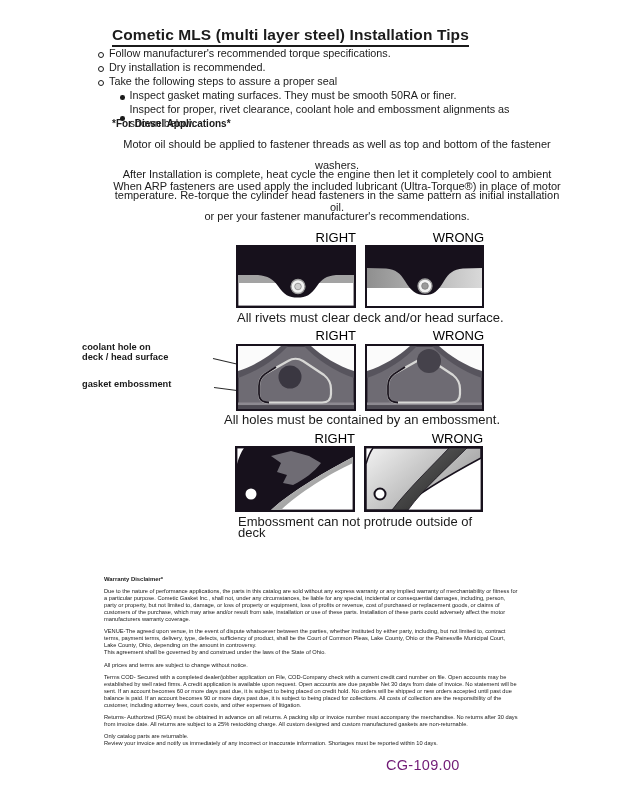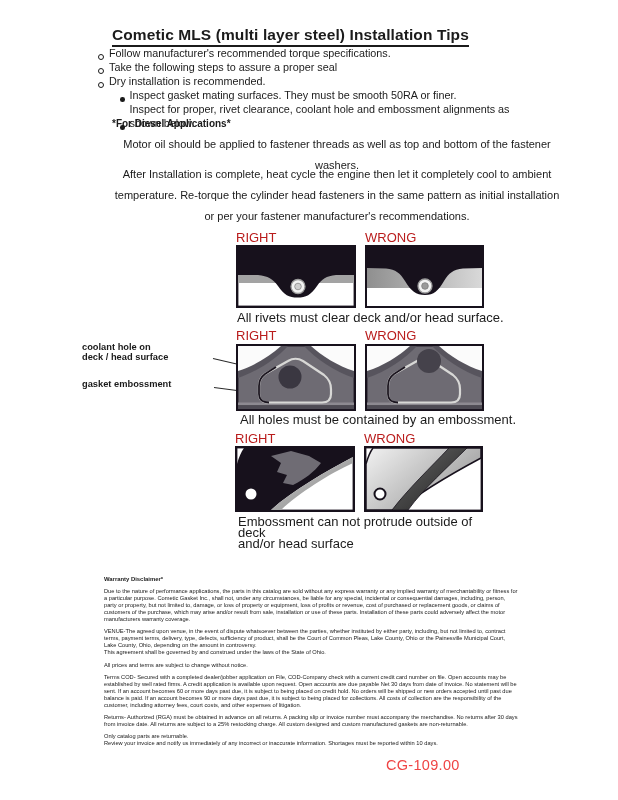--- a/index.html
+++ b/index.html
@@ -5,74 +5,75 @@
   html,body { margin:0; padding:0; background:#fff; }
   .page {
     position:relative; width:618px; height:800px; background:#ffffff;
     font-family:"Liberation Sans", sans-serif; color:#1b1b1b; overflow:hidden;
   }
   .abs { position:absolute; }
   .title {
     font-size:15.5px; font-weight:bold; letter-spacing:0.1px;
     border-bottom:2px solid #1b1b1b; padding-bottom:1px; display:inline-block;
   }
-  .bullet-row { display:flex; align-items:flex-end; font-size:10.8px; line-height:14px; }
+  .bullet-row { display:flex; align-items:center; font-size:10.8px; line-height:14px; }
   .marker-o { width:4px; height:4px; border:1.2px solid #1b1b1b; border-radius:50%;
               margin:4.6px 5px 0 0; flex:none; }
   .marker-f { width:4.6px; height:4.6px; background:#1b1b1b; border-radius:50%;
               margin:4.6px 5px 0 0; flex:none; }
   .h2 { font-size:10px; font-weight:bold; }
   .body-line { font-size:11px; line-height:21px;text-align:center; }
   .note { font-size:10.8px; }
-  .dlabel { font-size:13px; text-align:left; color:#b91c1c; }
+  .dlabel { font-size:13px; text-align:right; color:#000000; }
   .caption { font-size:13px; font-weight:normal; line-height:11.2px; }
   .side-label { font-size:9.3px; font-weight:bold; line-height:9.8px; text-align:left; }
   .lead-line { position:absolute; height:1.2px; background:#2a2a2a; transform-origin:0 50%; }
   .legal { width:414px; font-size:5.7px; line-height:6.9px; color:#202020; }
   .legal p { margin:0 0 5.5px 0; white-space:pre-line; }
   .legal-h { font-weight:bold; margin:0 0 5px 0; font-size:5.9px; }
-  .pagenum { font-size:14.5px; color:#ef4444; letter-spacing:0.3px; }
+  .pagenum { font-size:14.5px; color:#701a75; letter-spacing:0.3px; }
   svg { display:block; }
 </style>
 </head>
 <body>
 
 <div class="page">
 
   <div class="abs" style="left:112px; top:26px;">
     <span class="title">Cometic MLS (multi layer steel) Installation Tips</span>
   </div>
 
   <div class="abs" style="left:98px; top:46px; width:440px;">
     <div class="bullet-row">
       <span class="marker-o"></span>
       <span>Follow manufacturer's recommended torque specifications.</span>
     </div>
     <div class="bullet-row">
       <span class="marker-o"></span>
-      <span>Take the following steps to assure a proper seal</span>
+      <span>Dry installation is recommended.</span>
     </div>
     <div class="bullet-row">
       <span class="marker-o"></span>
-      <span>Dry installation is recommended.</span>
+      <span>Take the following steps to assure a proper seal</span>
     </div>
     <div class="bullet-row" style="margin-left:22px;">
       <span class="marker-f"></span>
       <span>Inspect gasket mating surfaces.  They must be smooth 50RA or finer.</span>
     </div>
     <div class="bullet-row" style="margin-left:22px;">
       <span class="marker-f"></span>
       <span>Inspect for proper, rivet clearance, coolant hole and embossment alignments as shown below.</span>
     </div>
   </div>
 
   <div class="abs h2" style="left:112px; top:118px;">*For Diesel Applications*</div>
 
   <div class="abs" style="left:112px; top:134px; width:450px;">
     <div class="body-line">Motor oil should be applied to fastener threads as well as top and bottom of the fastener washers.</div>
+    <div class="body-line">When ARP fasteners are used apply the included lubricant (Ultra-Torque®) in place of motor oil.</div>
   </div>
 
   <div class="abs" style="left:112px; top:164px; width:450px;">
     <div class="body-line">After Installation is complete, heat cycle the engine then let it completely cool to ambient</div>
     <div class="body-line">temperature. Re-torque the cylinder head fasteners in the same pattern as initial installation</div>
     <div class="body-line">or per your fastener manufacturer's recommendations.</div>
   </div>
 
 
   <div class="abs dlabel" style="left:236px; top:230px; width:120px;">RIGHT</div>
@@ -134,21 +135,21 @@
     <path d="M117,2 L67,2 C79,15 97,27 117,34 Z" fill="#57545d"></path>
     <path d="M2,2 L45,2 C34,12 18,22 2,27 Z" fill="#fbfbfb"></path>
     <path d="M117,2 L74,2 C85,12 101,22 117,27 Z" fill="#fbfbfb"></path>
     <rect x="2" y="58.5" width="115" height="2.6" fill="#8d8a91"></rect>
     <rect x="2" y="61.1" width="115" height="4" fill="#4e4b54"></rect>
     <path d="M23,42 C23,36 25,33 29,30 L52,17 C57,14 62,14 67,17 L88,31 C93,35 95,39 95,45 L95,50 C95,56 92,58.5 86,58.5 L32,58.5 C26,58.5 23,56 23,50 Z" fill="none" stroke="#d8d8d6" stroke-width="2.2"></path>
     <path d="M40,23 L29,30 C25,33 23,36 23,42 L23,50 C23,56 26,58.5 33,58.5" fill="none" stroke="#1b151f" stroke-width="1.8"></path>
     <circle cx="64" cy="17" r="12" fill="#45424b"></circle>
   </svg>
 
-  <div class="abs caption" style="left:240px; top:414px;">All holes must be contained by an embossment.</div>
+  <div class="abs caption" style="left:224px; top:414px;">All holes must be contained by an embossment.</div>
 
   <div class="abs dlabel" style="left:235px; top:431px; width:120px;">RIGHT</div>
   <div class="abs dlabel" style="left:364px; top:431px; width:119px;">WRONG</div>
 
   <svg class="abs" style="left:235px; top:446px;" width="120" height="66" viewBox="0 0 120 66" role="img">
     <defs>
       <linearGradient id="g3r" x1="0" y1="0" x2="1" y2="1">
         <stop offset="0" stop-color="#d2d2d2"></stop>
           <stop offset="1" stop-color="#7f7f7f"></stop>
       </linearGradient>
@@ -172,21 +173,20 @@
       </linearGradient>
     </defs>
     <rect x="1.2" y="1.2" width="116.6" height="63.6" fill="#ffffff" stroke="#17111c" stroke-width="2.4"></rect>
     <path d="M9,2 L117,2 L117,12 C89,27 57,45 35,64 L2,64 L2,18 C4,11 6,6 9,2 Z" fill="url(#g3s)" stroke="#17111c" stroke-width="1.5"></path>
     <path d="M85,2 L103,2 C84,21 60,42 44,64 L28,64 C44,43 67,21 85,2 Z" fill="url(#g3d)" stroke="#17111c" stroke-width="0.8"></path>
     <circle cx="16" cy="48" r="5.5" fill="#ffffff" stroke="#17111c" stroke-width="2"></circle>
   </svg>
 
   <div class="abs caption" style="left:238px; top:516px; width:240px;">
     <div>Embossment can not protrude outside of deck</div>
-    <div>and/or head surface</div>
   </div>
 
   <div class="abs legal" style="left:104px; top:576px;">
     <p class="legal-h">Warranty Disclaimer*</p>
     <p>Due to the nature of performance applications, the parts in this catalog are sold without any express warranty or any implied warranty of merchantability or fitness for a particular purpose.  Cometic Gasket Inc., shall not, under any circumstances, be liable for any special, incidental or consequential damages, including, person, party or property, but not limited to, damage, or loss of property or equipment, loss of profits or revenue, cost of purchased or replacement goods, or claims of customers of the purchase, which may arise and/or result from sale, installation or use of these parts.  Installation of these parts could adversely affect the motor manufacturers warranty coverage.</p>
     <p>VENUE-The agreed upon venue, in the event of dispute whatsoever between the parties, whether instituted by either party, including, but not limited to, contract terms, payment terms, delivery, type, defects, sufficiency of product, shall be the Court of Common Pleas, Lake County, Ohio or the Painesville Municipal Court, Lake County, Ohio, depending on the amount in controversy.
 This agreement shall be governed by and construed under the laws of the State of Ohio.</p>
     <p>All prices and terms are subject to change without notice.</p>
     <p>Terms COD- Secured with a completed dealer/jobber application on File, COD-Company check with a current credit card number on file.  Open accounts may be established by well rated firms.  A credit application is available upon request.  Open accounts are due payable Net 30 days from date of invoice.  No statement will be sent.  If an account becomes 60 or more days past due, it is subject to being placed on credit hold.  No orders will be shipped or new orders accepted until past due balance is paid.  If an account becomes 90 or more days past due, it is subject to being placed for collections.  All costs of collection are the responsibility of the customer, including attorney fees, court costs, and other expenses of litigation.</p>
     <p>Returns- Authorized (RGA) must be obtained in advance on all returns.  A packing slip or invoice number must accompany the merchandise.  No returns after 30 days from invoice date.  All returns are subject to a 25% restocking charge.  All custom designed and custom manufactured gaskets are non-returnable.</p>

